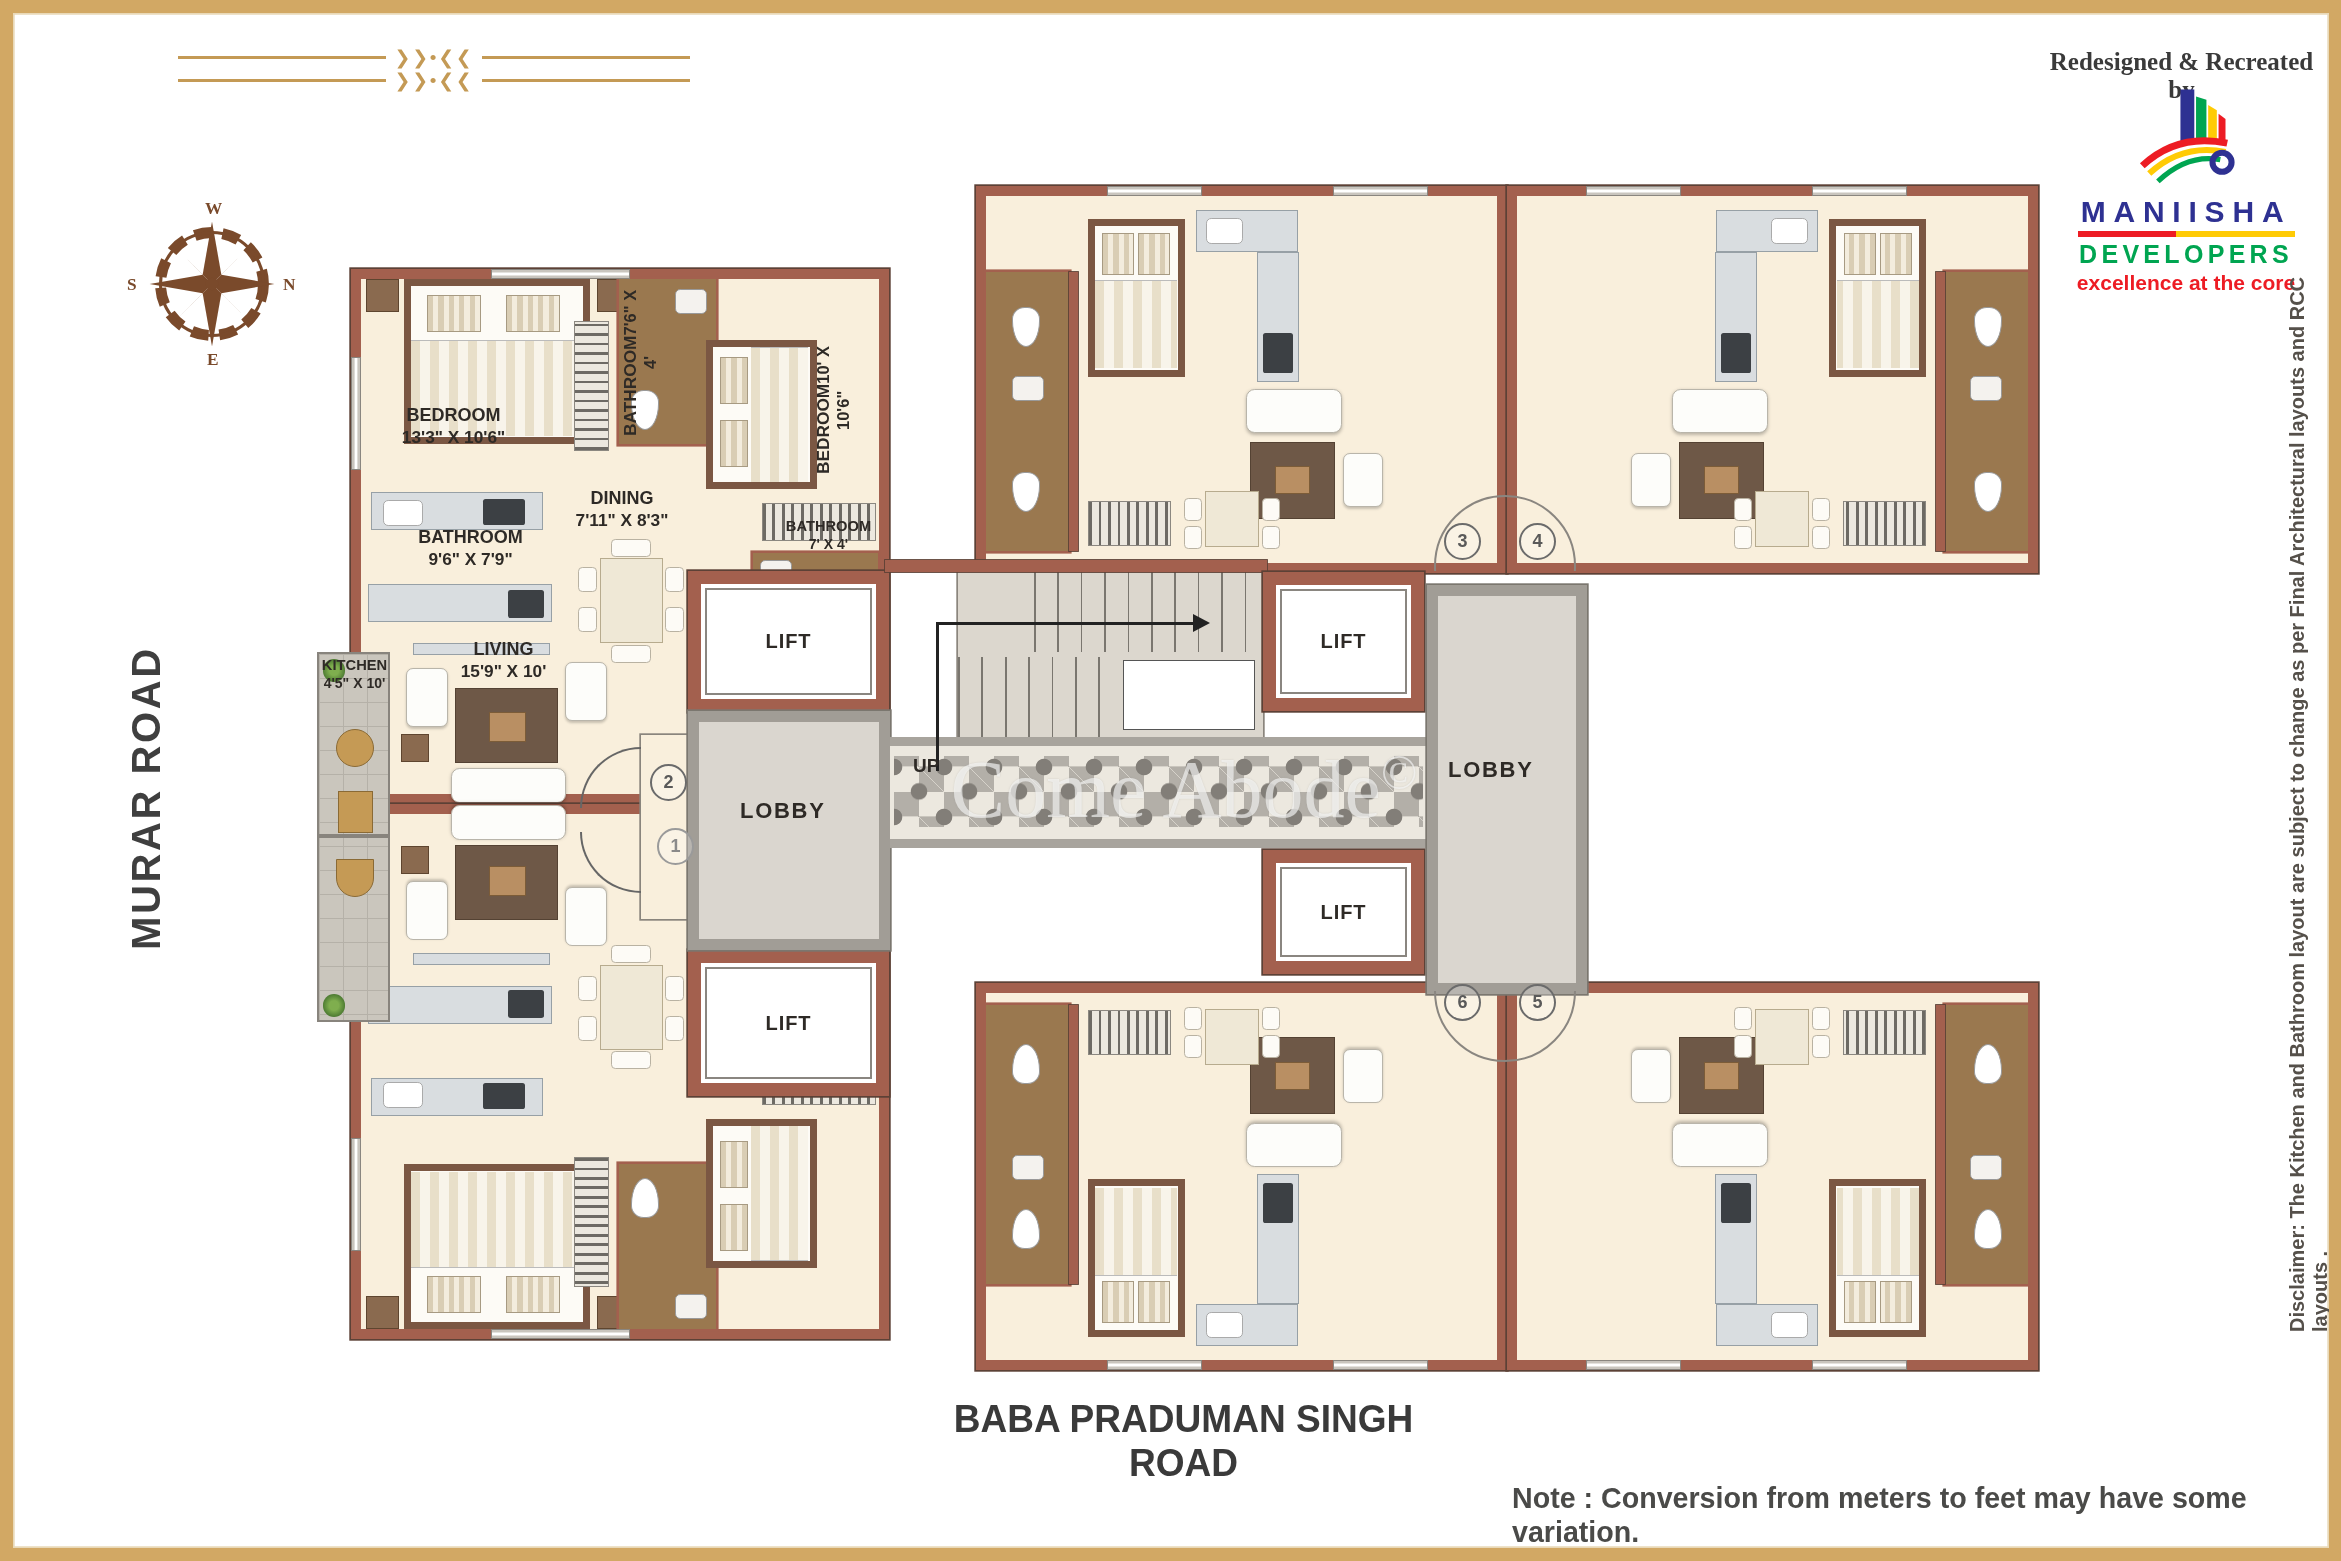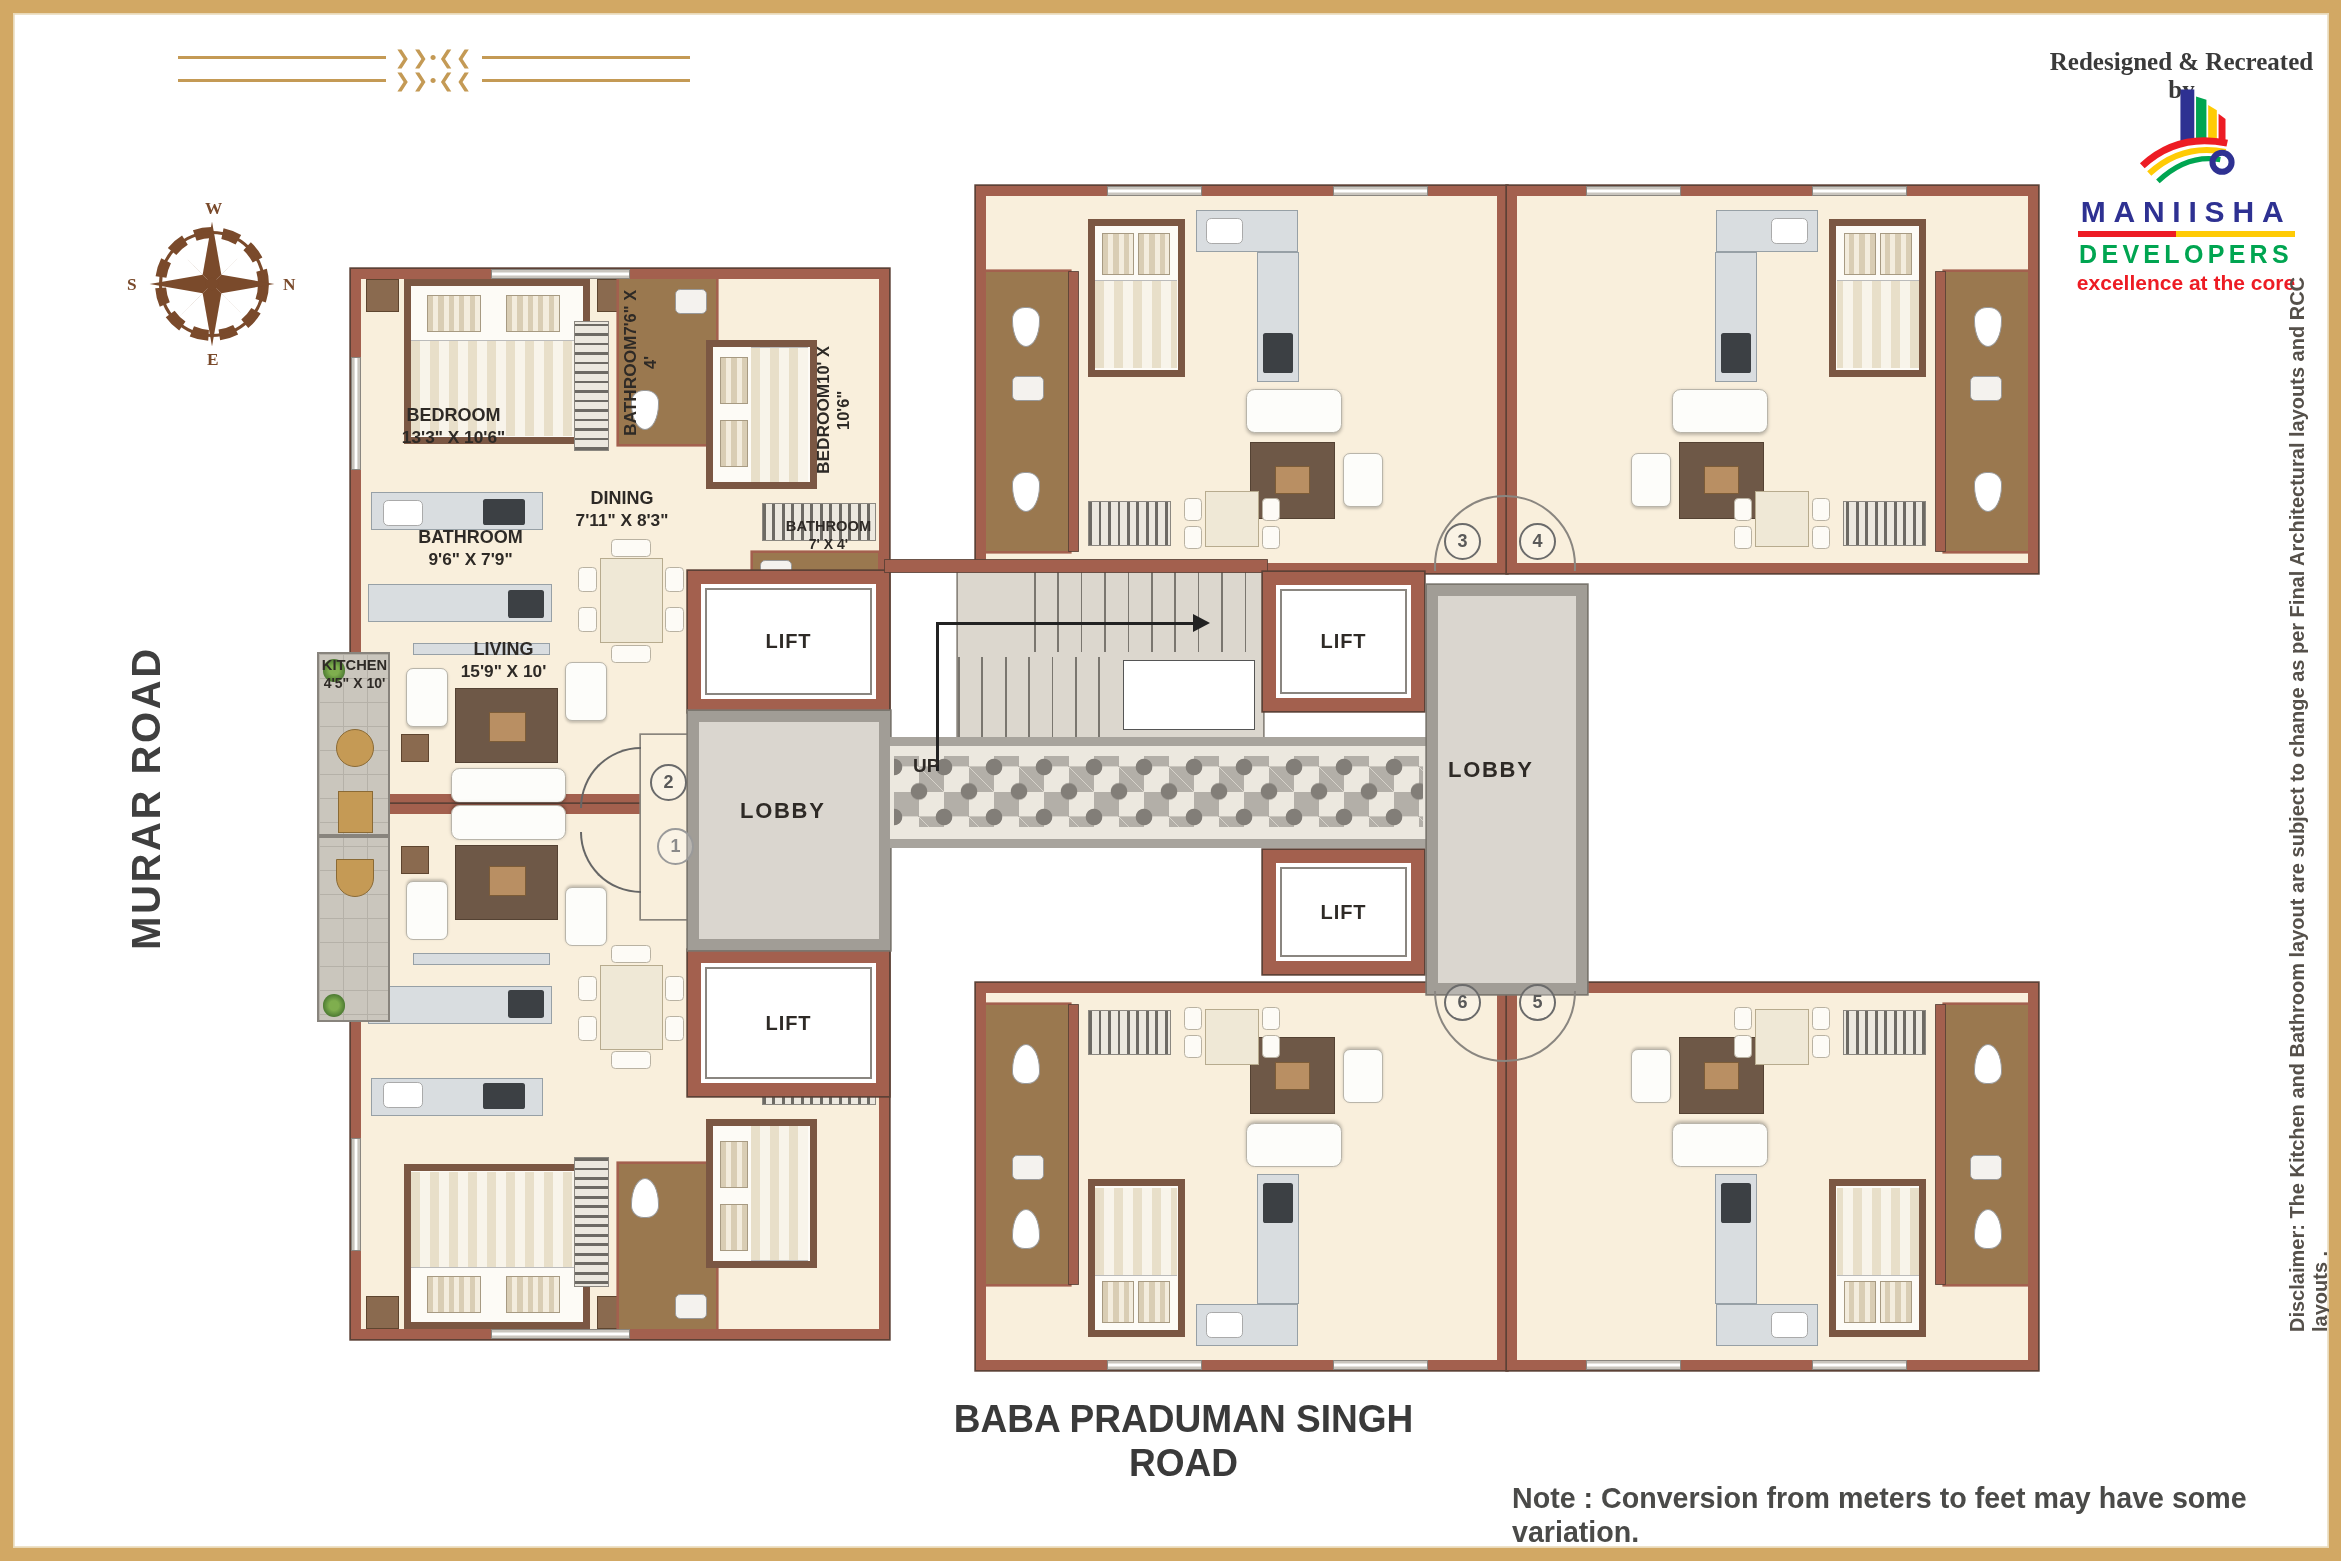--- a/index.html
+++ b/index.html
@@ -481,18 +481,21 @@
   </div>
   <div class="rlabel small" style="left:304px;top:644px;width:75px;">
     <span class="nm">KITCHEN</span>
       <span class="dm">4'5" X 10'</span>
   </div>
   <div class="rlabel" style="left:408px;top:626px;width:165px;">
     <span class="nm">LIVING</span>
       <span class="dm">15'9" X 10'</span>
   </div>
 
+  <div class="watermark">
+    <span>Come Abode</span><sup>©</sup>
+  </div>
 
   <div class="road-bottom">BABA PRADUMAN SINGH ROAD</div>
   <div class="note">Note : Conversion from meters to feet may have some variation.</div>
 
 </div>
 
 
 </body></html>

